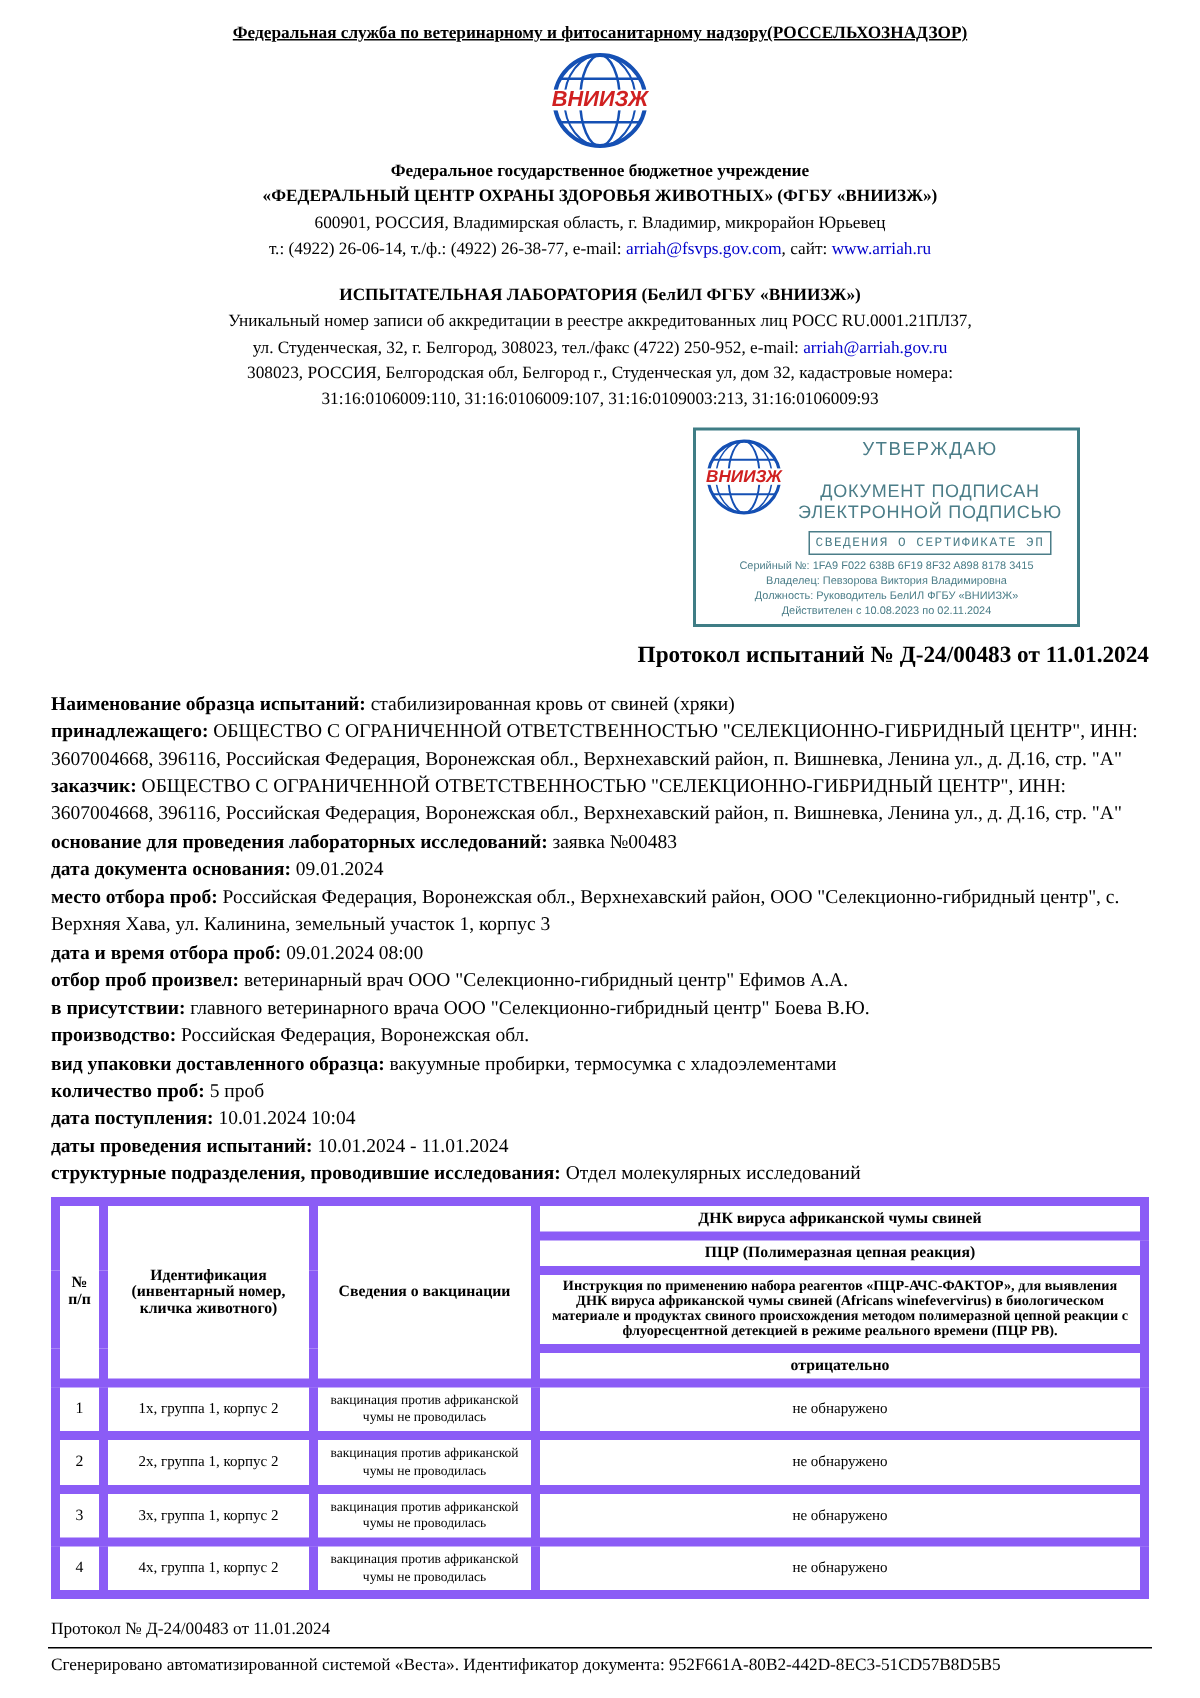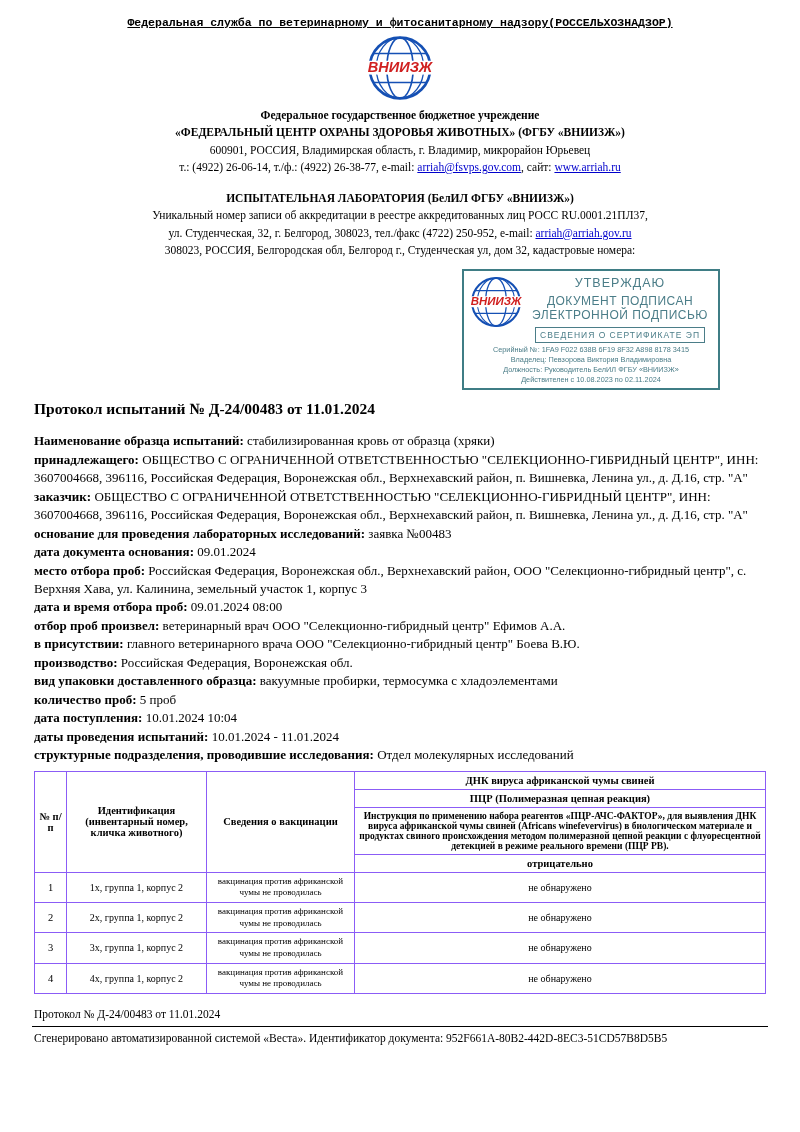--- a/index.html
+++ b/index.html
@@ -9,58 +9,59 @@
     min-height: 1132px;
     margin: 0 auto;
     padding: 16px 34px 10px 34px;
     font-family: "Liberation Serif", "DejaVu Serif", serif;
     color: #000;
     font-size: 13px;
   }
   .center { text-align: center; }
   .hdr-line { font-size: 11.5px; line-height: 1.5; }
   .bold { font-weight: bold; }
-  .agency { font-size: 11.5px; font-weight: bold; text-decoration: underline; margin-bottom: 6px; font-family: Liberation Mono, monospace; }
+  .agency { font-size: 11.5px; font-weight: bold; text-decoration: underline; margin-bottom: 6px; }
   .logo-wrap { display: flex; justify-content: center; margin: 4px 0 6px 0; }
-  a.doc-link { color: #0000cc; text-decoration: underline; cursor: pointer; }
+  a.doc-link { color: #0000cc; cursor: pointer; }
   .gap-md { height: 14px; }
   .stamp-row { display: flex; justify-content: flex-end; margin: 10px 46px 8px 0; }
   .stamp {
     width: 258px;
     border: 2px solid #3f7d85;
     padding: 5px 6px 4px 6px;
     color: #4b7d88;
     font-family: "Liberation Sans", sans-serif;
   }
   .stamp-top { display: flex; align-items: flex-start; gap: 6px; }
   .stamp-logo { flex: 0 0 auto; }
   .stamp-txt { flex: 1; text-align: center; }
-  .stamp-approve { font-size: 12.5px; letter-spacing: 1px; margin-bottom: 4px; }
+  .stamp-approve { font-size: 12.5px; letter-spacing: 1px; margin-bottom: 14px; }
   .stamp-l1 { font-size: 12px; letter-spacing: .5px; }
   .stamp-l2 { font-size: 12px; letter-spacing: .5px; margin-bottom: 4px; }
   .stamp-cert {
     border: 1px solid #4b7d88;
     font-size: 8.5px;
     letter-spacing: 1px;
     padding: 2px 4px;
     display: inline-block;
     margin-bottom: 2px;
+    font-family: Liberation Mono, monospace;
   }
   .stamp-small { font-size: 7.3px; line-height: 1.35; text-align: center; }
-  .title { font-size: 15.5px; font-weight: bold; text-align: left; margin: 10px 0 14px 0; }
+  .title { font-size: 15.5px; font-weight: bold; text-align: right; margin: 10px 0 14px 0; }
   .fields p { font-size: 13px; line-height: 1.42; }
   .fields b { font-weight: bold; }
   table.results {
     width: 100%;
     border-collapse: collapse;
     margin-top: 6px;
     font-size: 10px;
   }
   table.results th, table.results td {
-    border: 1px solid #8b5cf6;
+    border: 6px solid #8b5cf6;
     padding: 3px 4px;
     vertical-align: middle;
     text-align: center;
   }
   th.h-main { font-weight: bold; font-size: 10.5px; }
   th.h-method { font-weight: bold; font-size: 9.5px; padding: 4px 10px; }
   td.c-num { width: 32px; font-size: 10.5px; }
   td.c-id { width: 140px; font-size: 10px; }
   td.c-vacc { width: 148px; font-size: 9px; line-height: 1.3; }
   td.c-res { font-size: 10px; }
@@ -96,20 +97,21 @@
   <div class="hdr-line bold center">«ФЕДЕРАЛЬНЫЙ ЦЕНТР ОХРАНЫ ЗДОРОВЬЯ ЖИВОТНЫХ» (ФГБУ «ВНИИЗЖ»)</div>
   <div class="hdr-line center">600901, РОССИЯ, Владимирская область, г. Владимир, микрорайон Юрьевец</div>
   <div class="hdr-line center"><span>т.: (4922) 26-06-14, т./ф.: (4922) 26-38-77, e-mail: </span><a class="doc-link">arriah@fsvps.gov.com</a><span>, сайт: </span><a class="doc-link">www.arriah.ru</a></div>
 
   <div class="gap-md"></div>
 
   <div class="hdr-line bold center">ИСПЫТАТЕЛЬНАЯ ЛАБОРАТОРИЯ (БелИЛ ФГБУ «ВНИИЗЖ»)</div>
   <div class="hdr-line center">Уникальный номер записи об аккредитации в реестре аккредитованных лиц РОСС RU.0001.21ПЛ37,</div>
   <div class="hdr-line center"><span>ул. Студенческая, 32, г. Белгород, 308023, тел./факс (4722) 250-952, e-mail: </span><a class="doc-link">arriah@arriah.gov.ru</a></div>
   <div class="hdr-line center">308023, РОССИЯ, Белгородская обл, Белгород г., Студенческая ул, дом 32, кадастровые номера:</div>
+  <div class="hdr-line center">31:16:0106009:110, 31:16:0106009:107, 31:16:0109003:213, 31:16:0106009:93</div>
 
   <div class="stamp-row">
     <div class="stamp">
       <div class="stamp-top">
         <div class="stamp-logo">
           <svg viewBox="0 0 100 100" width="52" height="52">
             <circle cx="50" cy="50" r="46" fill="none" stroke="#1550b4" stroke-width="4"></circle>
             <ellipse cx="50" cy="50" rx="20" ry="46" fill="none" stroke="#1550b4" stroke-width="2.5"></ellipse>
             <ellipse cx="50" cy="50" rx="36" ry="46" fill="none" stroke="#1550b4" stroke-width="2"></ellipse>
             <line x1="10" y1="28" x2="90" y2="28" stroke="#1550b4" stroke-width="2.5"></line>
@@ -129,21 +131,21 @@
       <div class="stamp-small">Серийный №: 1FA9 F022 638B 6F19 8F32 A898 8178 3415</div>
       <div class="stamp-small">Владелец: Певзорова Виктория Владимировна</div>
       <div class="stamp-small">Должность: Руководитель БелИЛ ФГБУ «ВНИИЗЖ»</div>
       <div class="stamp-small">Действителен с 10.08.2023 по 02.11.2024</div>
     </div>
   </div>
 
   <div class="title">Протокол испытаний № Д-24/00483 от 11.01.2024</div>
 
   <div class="fields">
-    <p><b>Наименование образца испытаний:</b> <span>стабилизированная кровь от образца (хряки)</span></p>
+    <p><b>Наименование образца испытаний:</b> <span>стабилизированная кровь от свиней (хряки)</span></p>
     <p><b>принадлежащего:</b> <span>ОБЩЕСТВО С ОГРАНИЧЕННОЙ ОТВЕТСТВЕННОСТЬЮ "СЕЛЕКЦИОННО-ГИБРИДНЫЙ ЦЕНТР", ИНН: 3607004668, 396116, Российская Федерация, Воронежская обл., Верхнехавский район, п. Вишневка, Ленина ул., д. Д.16, стр. "А"</span></p>
     <p><b>заказчик:</b> <span>ОБЩЕСТВО С ОГРАНИЧЕННОЙ ОТВЕТСТВЕННОСТЬЮ "СЕЛЕКЦИОННО-ГИБРИДНЫЙ ЦЕНТР", ИНН: 3607004668, 396116, Российская Федерация, Воронежская обл., Верхнехавский район, п. Вишневка, Ленина ул., д. Д.16, стр. "А"</span></p>
     <p><b>основание для проведения лабораторных исследований:</b> <span>заявка №00483</span></p>
     <p><b>дата документа основания:</b> <span>09.01.2024</span></p>
     <p><b>место отбора проб:</b> <span>Российская Федерация, Воронежская обл., Верхнехавский район, ООО "Селекционно-гибридный центр", с. Верхняя Хава, ул. Калинина, земельный участок 1, корпус 3</span></p>
     <p><b>дата и время отбора проб:</b> <span>09.01.2024 08:00</span></p>
     <p><b>отбор проб произвел:</b> <span>ветеринарный врач ООО "Селекционно-гибридный центр" Ефимов А.А.</span></p>
     <p><b>в присутствии:</b> <span>главного ветеринарного врача ООО "Селекционно-гибридный центр" Боева В.Ю.</span></p>
     <p><b>производство:</b> <span>Российская Федерация, Воронежская обл.</span></p>
     <p><b>вид упаковки доставленного образца:</b> <span>вакуумные пробирки, термосумка с хладоэлементами</span></p>

